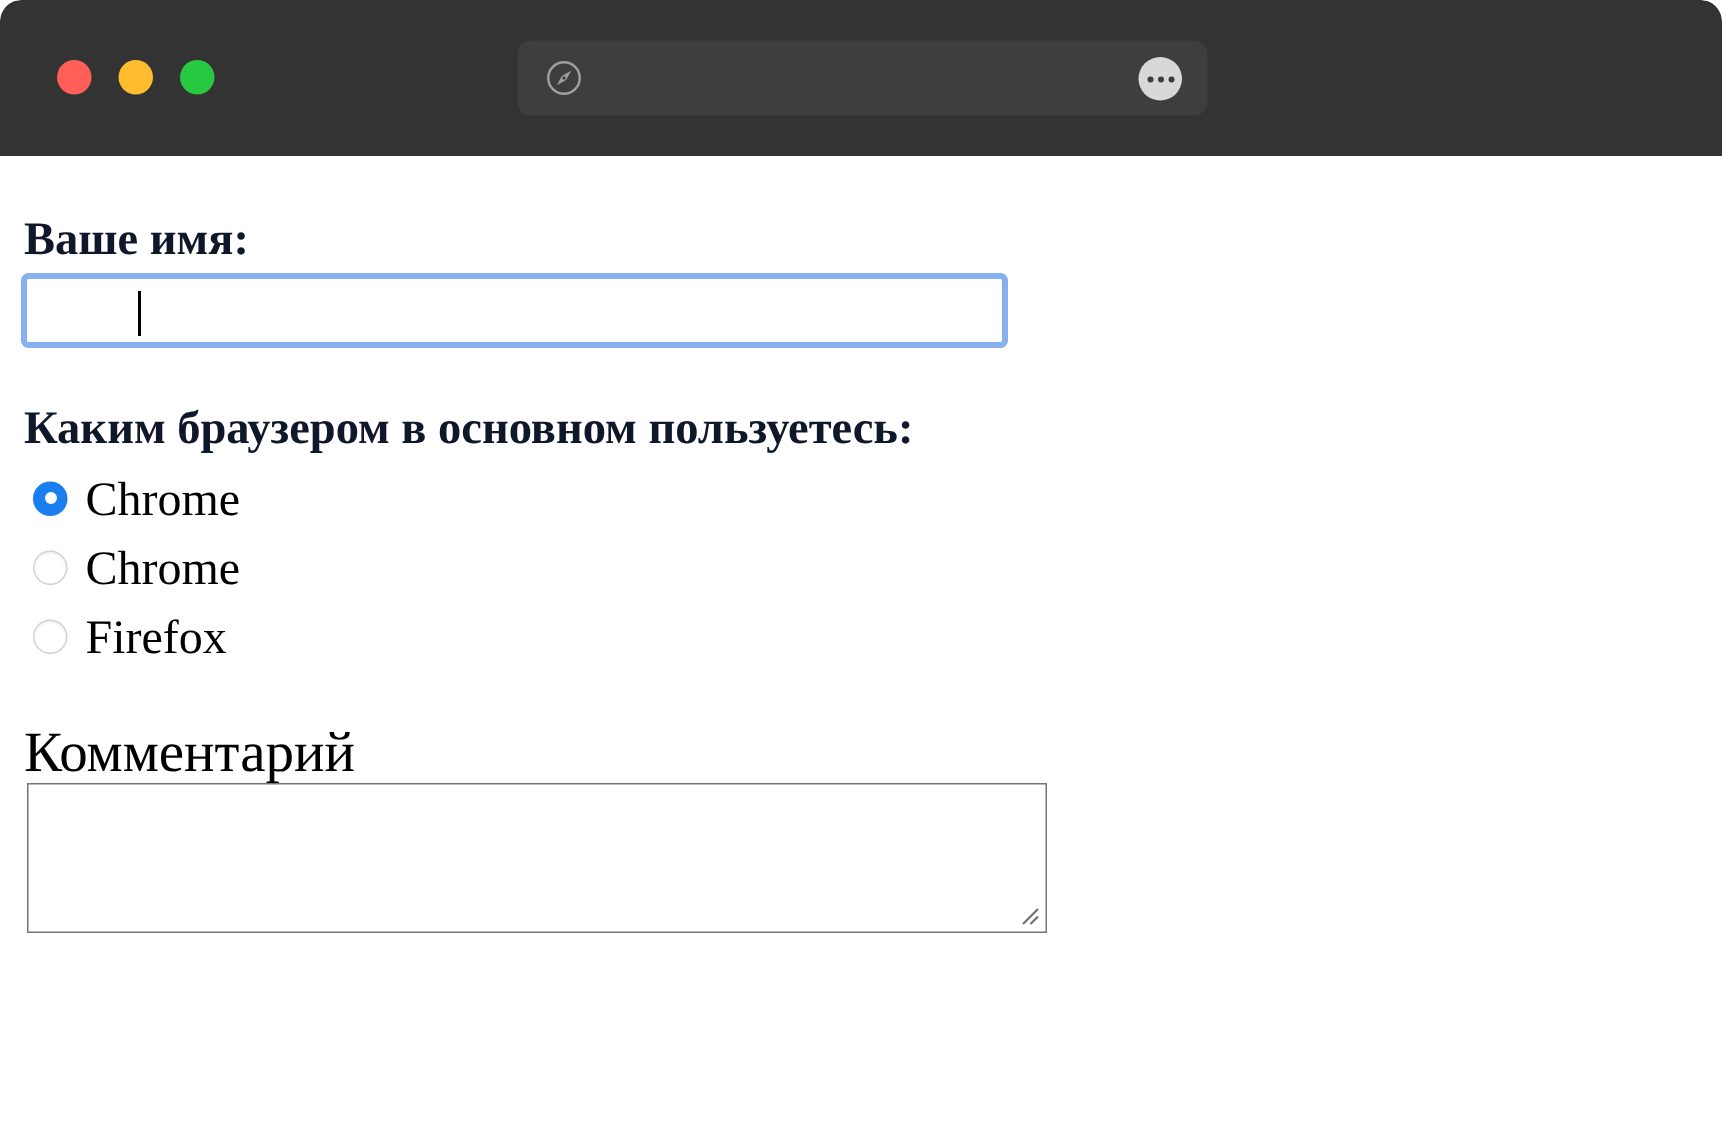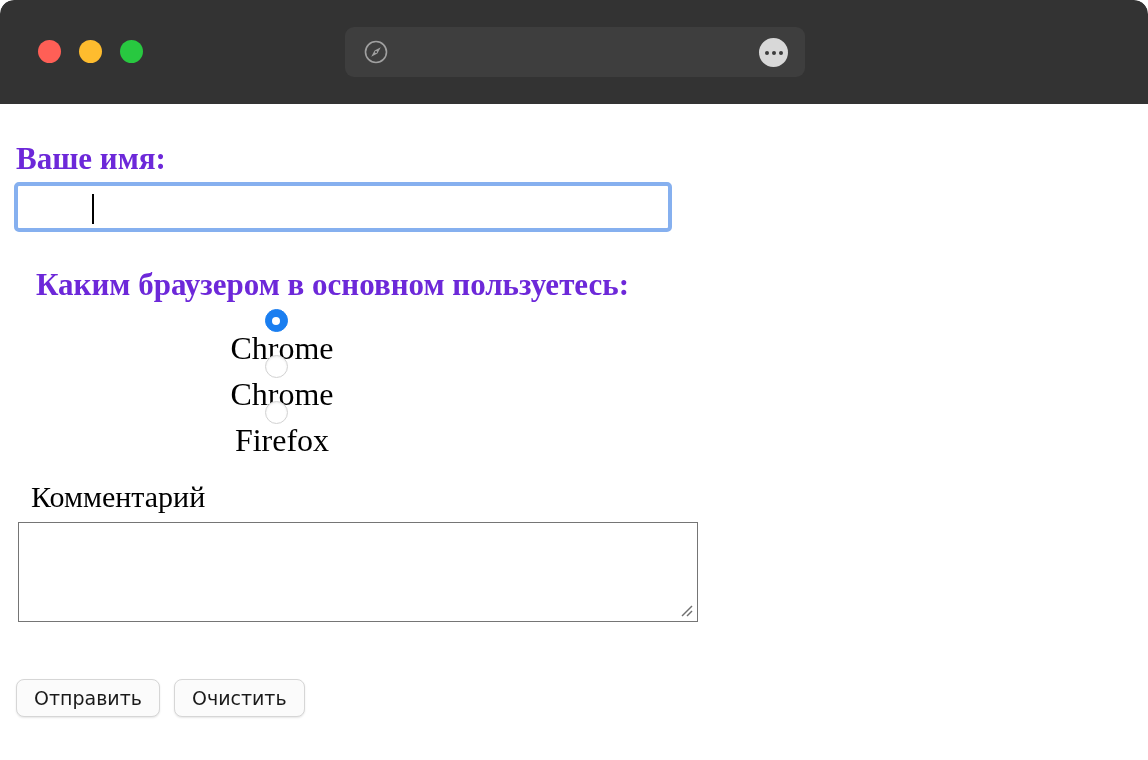--- a/index.html
+++ b/index.html
@@ -100,21 +100,21 @@
     top: 104px;
     width: 1148px;
     height: 656px;
     background: #ffffff;
   }
 
   .heading {
     font-family: "Liberation Serif", "DejaVu Serif", serif;
     font-weight: bold;
     font-size: 31px;
-    color: #6d28d9;
+    color: #0f172a;
     margin: 0;
     line-height: 1.1;
     white-space: nowrap;
   }
 
   #name-heading {
     position: absolute;
     left: 16px;
     top: 38px;
   }
@@ -150,34 +150,32 @@
     top: 8px;
     width: 2px;
     height: 30px;
     background: #000000;
   }
 
   #browser-heading {
     position: absolute;
     left: 16px;
     top: 164px;
-    margin-left: 20px;
   }
 
   #radio-group {
     position: absolute;
     left: 22px;
     top: 205px;
     width: 520px;
   }
   .radio-row {
     display: flex;
     align-items: center;
     height: 46px;
-    flex-direction: column;
   }
   .radio-mark {
     width: 23px;
     height: 23px;
     border-radius: 50%;
     flex: 0 0 auto;
     background: #ffffff;
     border: 1px solid #d2d2d2;
     box-shadow: inset 0 1px 2px rgba(0,0,0,0.07);
     position: relative;
@@ -205,25 +203,24 @@
     color: #000000;
     line-height: 1;
     white-space: nowrap;
   }
 
   #comment-label {
     position: absolute;
     left: 16px;
     top: 376px;
     font-family: "Liberation Serif", "DejaVu Serif", serif;
-    font-size: 30px;
+    font-size: 38px;
     font-weight: normal;
     color: #000000;
     white-space: nowrap;
-    margin-left: 15px;
   }
 
   #comment-textarea {
     position: absolute;
     left: 18px;
     top: 418px;
     width: 680px;
     height: 100px;
     border: 1px solid #757575;
     background: #ffffff;
@@ -328,20 +325,16 @@
 
     <textarea id="comment-textarea" placeholder="" style=""></textarea>
 
     <span id="resize-grip">
       <svg width="16" height="16" viewBox="0 0 16 16" aria-hidden="true">
         <line x1="3" y1="13" x2="13" y2="3" stroke="#6f6f6f" stroke-width="1.4"></line>
         <line x1="8" y1="13" x2="13" y2="8" stroke="#6f6f6f" stroke-width="1.4"></line>
       </svg>
     </span>
 
-    <div id="button-row">
-      <button class="form-button">Отправить</button>
-      <button class="form-button">Очистить</button>
-    </div>
 
   </div>
 
 </div>
 
 </body></html>

